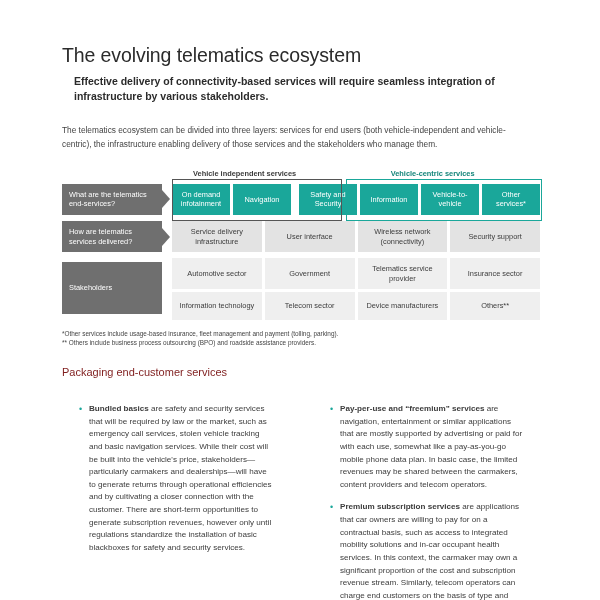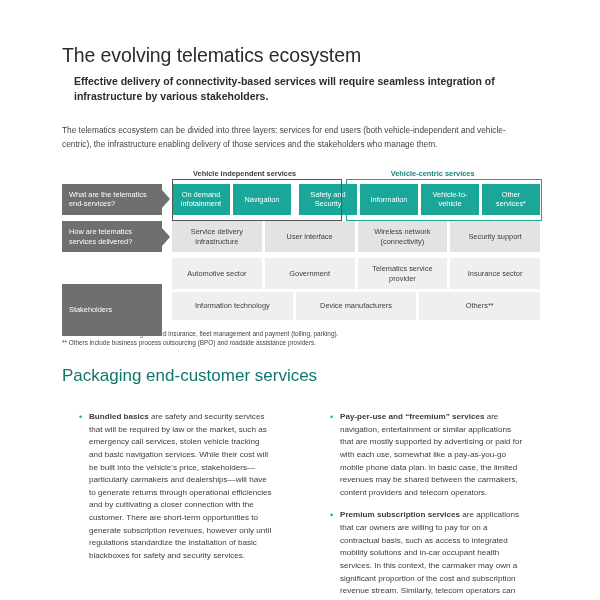--- a/index.html
+++ b/index.html
@@ -137,23 +137,23 @@
   .gbox.dark { border-color: #555; }
 
   .footnote {
     font-size: 6.4px;
     color: #444;
     line-height: 1.5;
     margin-top: 9px;
   }
 
   h2.section {
-    font-size: 17px;
+    font-size: 11px;
     font-weight: normal;
-    color: #0f766e;
+    color: #7f1d1d;
     margin: 18px 0 9px 0;
   }
 
   .cols {
     display: flex;
     gap: 24px;
   }
   .col {
     width: 228px;
   }
@@ -227,26 +227,27 @@
         <div class="cell lightgrey">Government</div>
         <div class="cell lightgrey">Telematics service provider</div>
         <div class="cell lightgrey">Insurance sector</div>
       </div>
     </div>
 
     <div class="mrow">
       <div class="label-cell" style="background:transparent"></div>
       <div class="cells">
         <div class="cell lightgrey">Information technology</div>
+        <div class="cell lightgrey">Telecom sector</div>
         <div class="cell lightgrey">Device manufacturers</div>
         <div class="cell lightgrey">Others**</div>
       </div>
     </div>
 
-    <div style="position:absolute;left:0;top:118px;width:100px;height:52px;background:#6f6f6f;color:#fff;font-size:7.4px;display:flex;align-items:center;padding:0 7px;box-sizing:border-box;">Stakeholders</div>
+    <div style="position:absolute;left:0;top:96px;width:100px;height:52px;background:#6f6f6f;color:#fff;font-size:7.4px;display:flex;align-items:center;padding:0 7px;box-sizing:border-box;">Stakeholders</div>
 
     <div class="gbox dark" style="left:110px;top:13px;width:168px;height:40px;"></div>
     <div class="gbox" style="left:284px;top:13px;width:194px;height:40px;"></div>
   </div>
 
   <div class="footnote">*Other services include usage-based insurance, fleet management and payment (tolling, parking).</div>
   <div class="footnote" style="margin-top:0">** Others include business process outsourcing (BPO) and roadside assistance providers.</div>
 
   <h2 class="section">Packaging end-customer services</h2>
 

